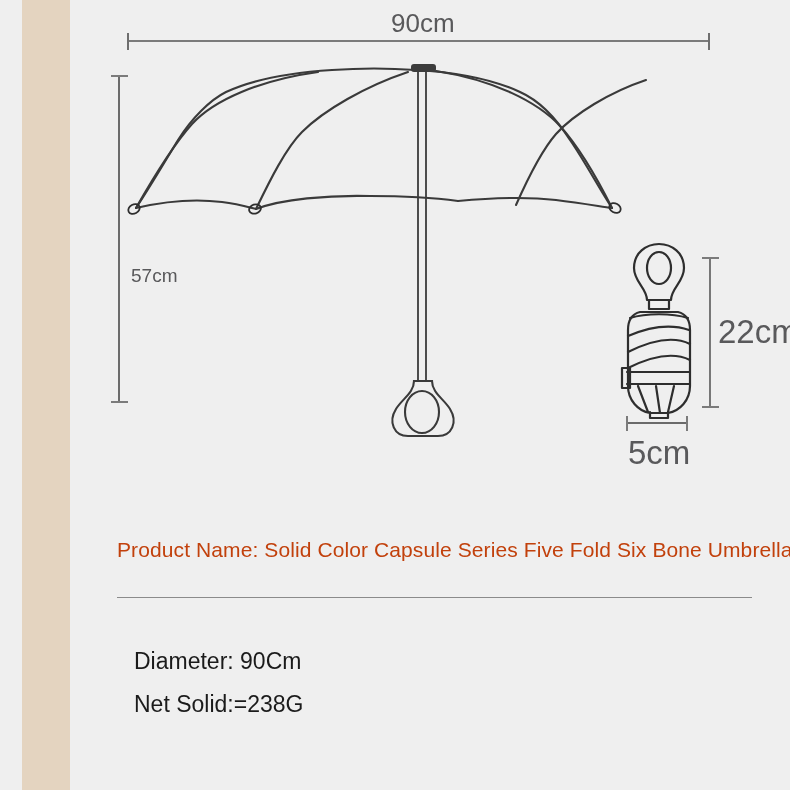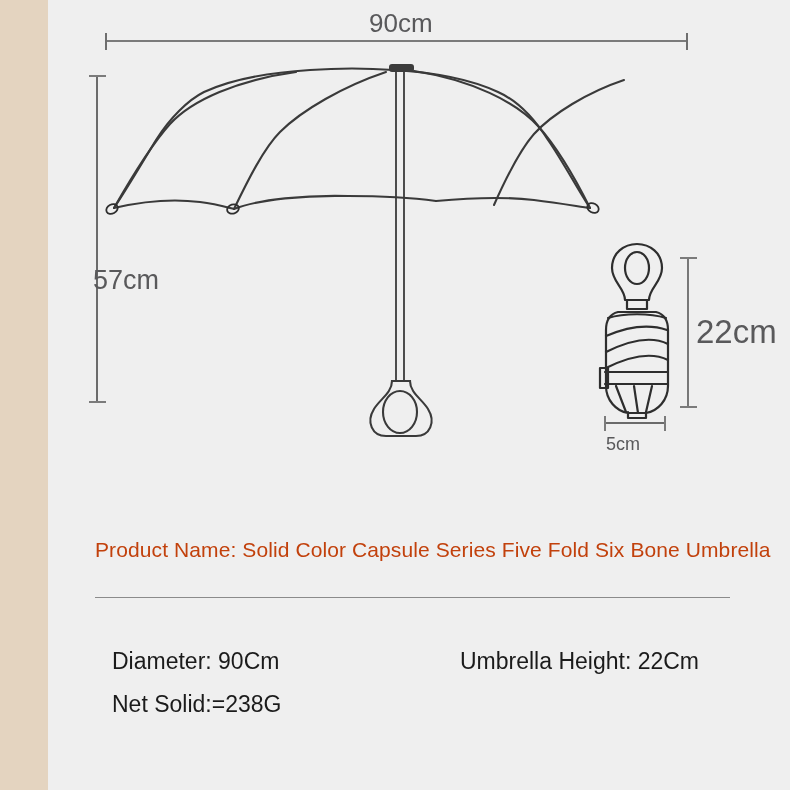--- a/index.html
+++ b/index.html
@@ -11,20 +11,21 @@
     height: 790px;
     background: #efefef;
     font-family: "Liberation Sans", sans-serif;
     overflow: hidden;
     position: relative;
   }
   .page {
     position: absolute;
     inset: 0;
     background: #efefef;
+    margin-left: 22px;
   }
   .side-strip {
     position: absolute;
     left: 0;
     top: 0;
     width: 48px;
     height: 790px;
     background: #e4d4c0;
   }
   .content {
@@ -51,33 +52,33 @@
     font-size: 25px;
     letter-spacing: 0px;
     white-space: nowrap;
   }
   #label-90cm {
     left: 321px;
     top: 8px;
     font-size: 26px;
   }
   #label-57cm {
-    left: 45px;
+    left: 61px;
     top: 265px;
-    font-size: 27px;
+    font-size: 19px;
   }
   #label-22cm {
     left: 648px;
     top: 313px;
     font-size: 33px;
   }
   #label-5cm {
     left: 558px;
     top: 434px;
-    font-size: 18px;
+    font-size: 33px;
   }
   .product-name {
     position: absolute;
     left: 47px;
     top: 538px;
     font-size: 21px;
     color: #c2410c;
     letter-spacing: 0.1px;
     white-space: nowrap;
   }
@@ -261,18 +262,17 @@
     <div class="product-name">Product Name: Solid Color Capsule Series Five Fold Six Bone Umbrella</div>
 
     <div class="divider"></div>
 
     <div class="specs">
       <div class="spec-col left">
         <div class="spec-line">Diameter: 90Cm</div>
         <div class="spec-line">Net Solid:=238G</div>
       </div>
       <div class="spec-col right">
-        <div class="spec-line">Umbrella Height: 22Cm</div>
       </div>
     </div>
 
   </div>
 </div>
 
 </body></html>

